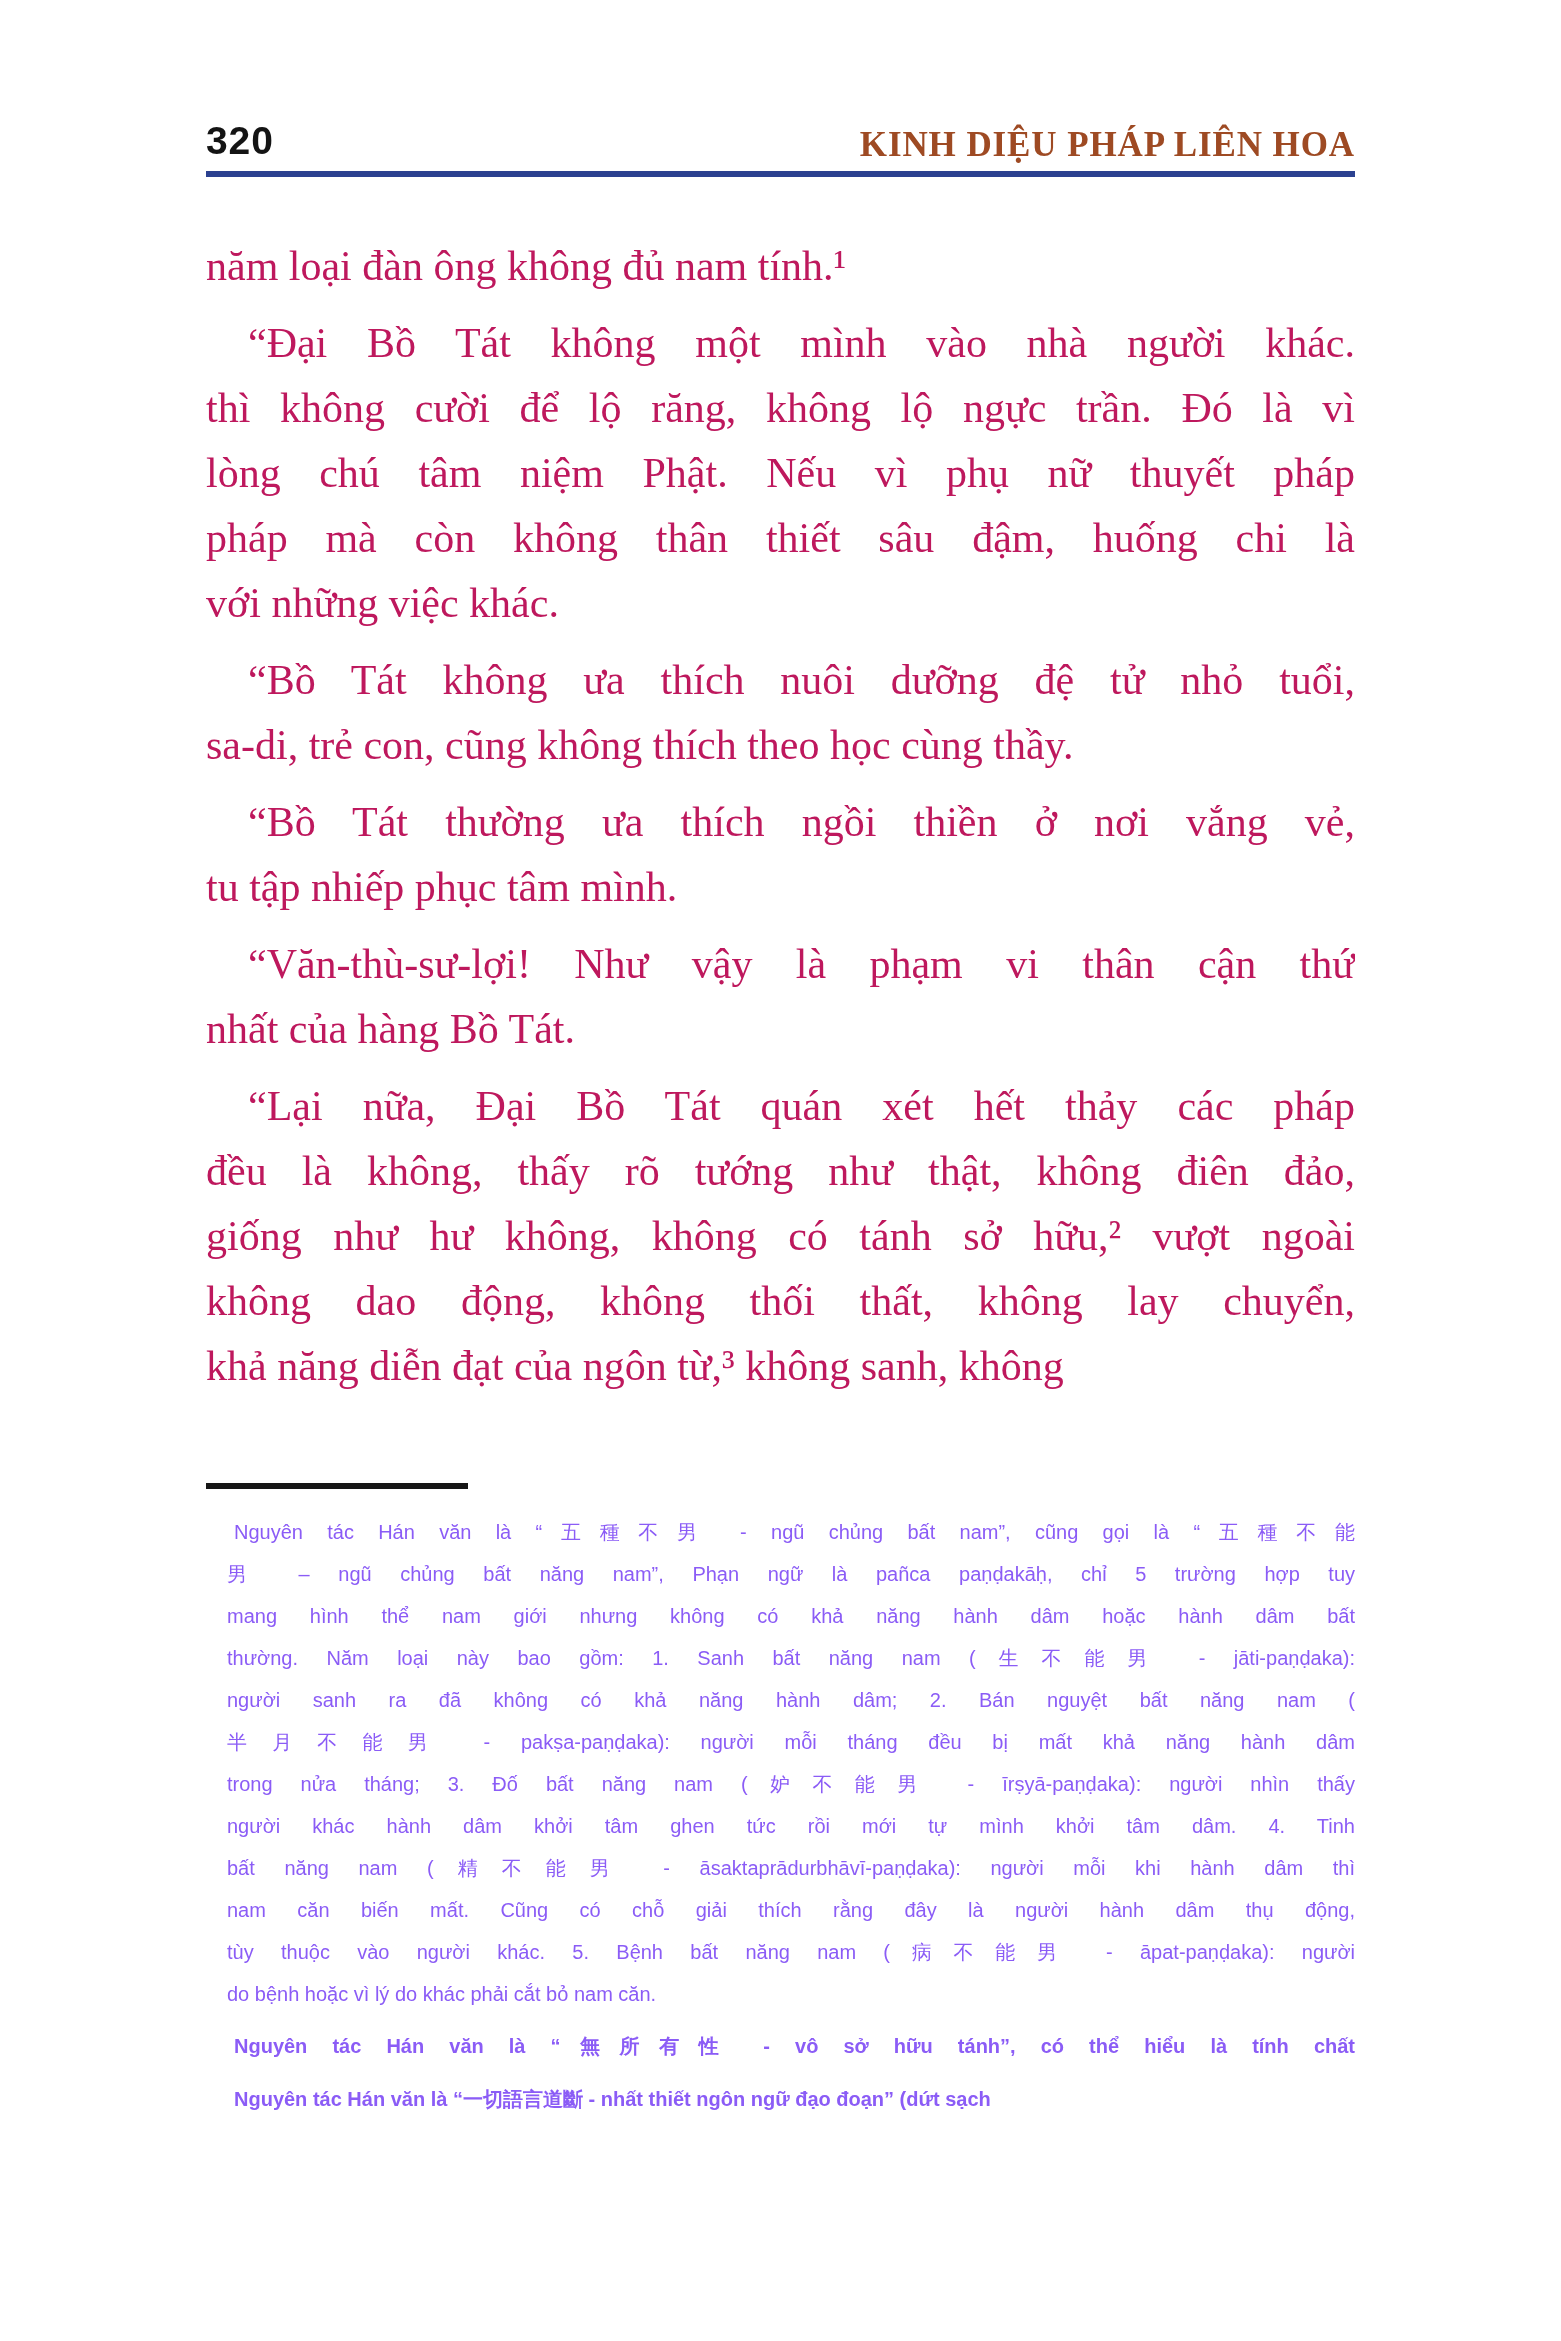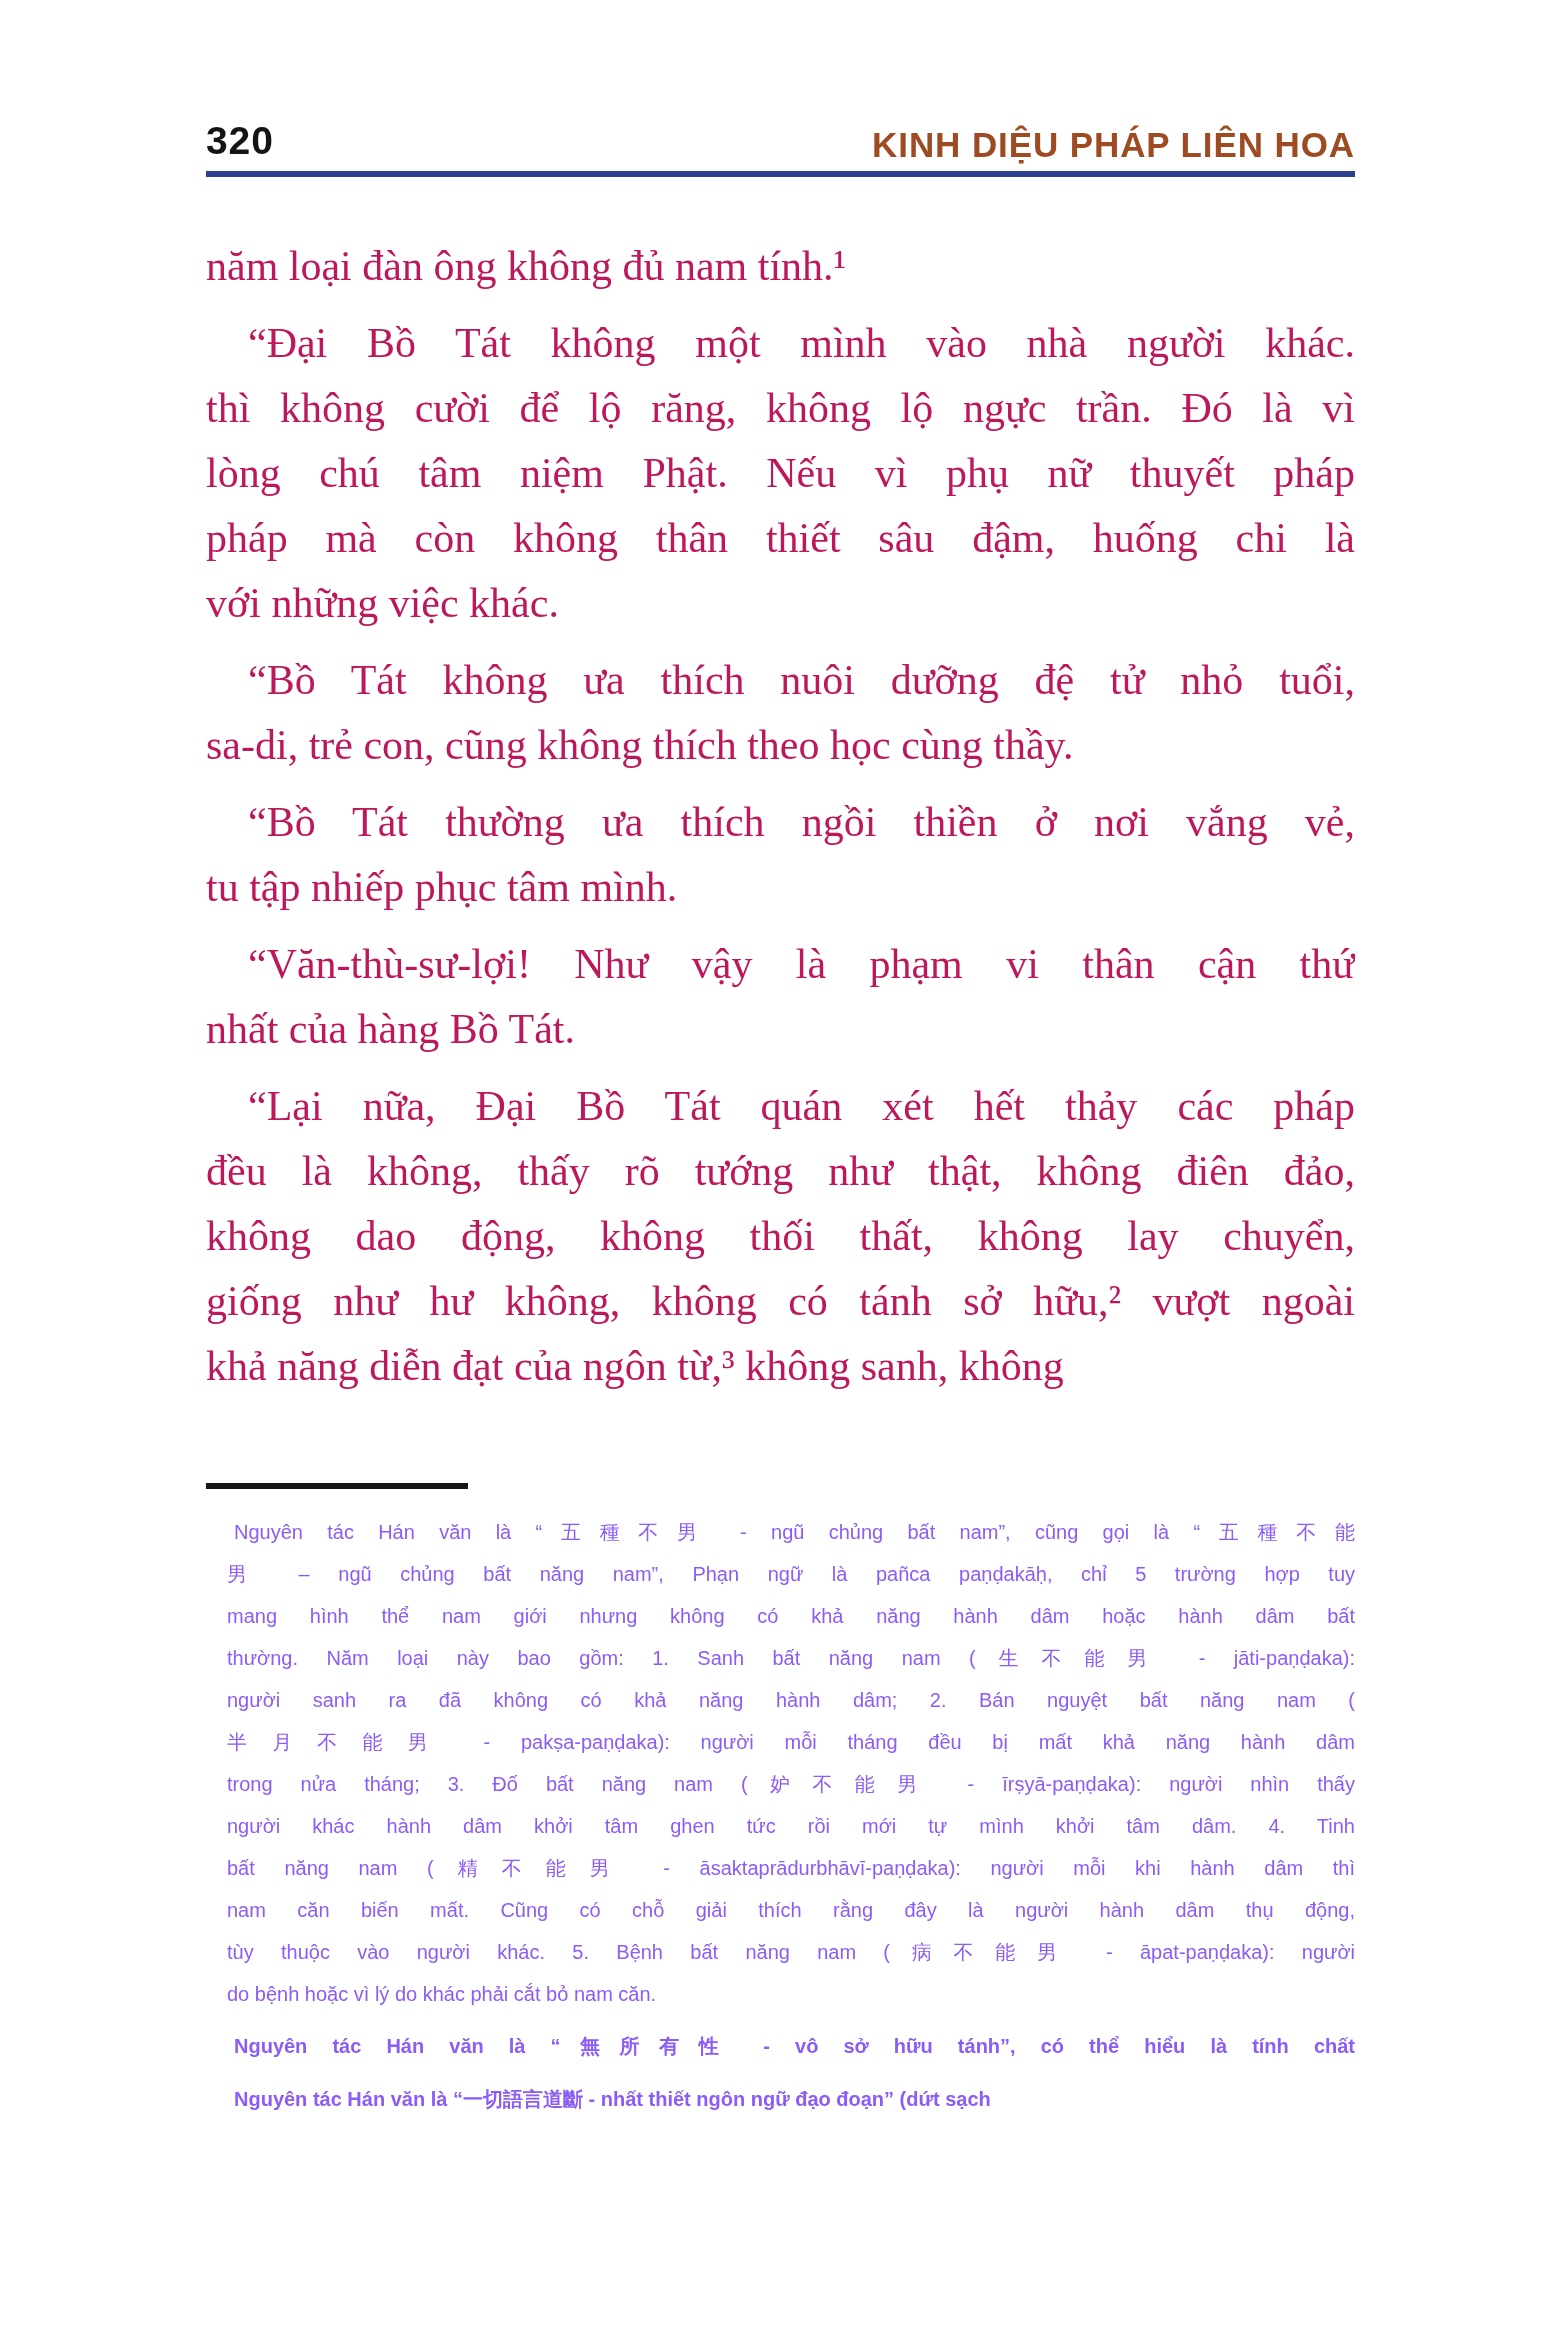--- a/index.html
+++ b/index.html
@@ -12,21 +12,21 @@
   }
   
   .page-num{
     position:absolute;left:206px;top:120px;
     font-family:"Liberation Sans","DejaVu Sans",sans-serif;
     font-weight:bold;font-size:39px;line-height:42px;
     letter-spacing:0.9px;color:#141414;
   }
   .running-title{
     position:absolute;right:206px;top:127px;
-    font-family:Liberation Sans, sans-serif;
+    font-family:Liberation Serif, serif;
     font-weight:bold;font-size:35px;line-height:36px;
     letter-spacing:0.9px;
   }
   .header-rule{
     position:absolute;left:206px;top:171px;
     width:1149px;height:6px;
   }
   
   .body-text{
     position:absolute;left:206px;top:234px;width:1149px;
@@ -93,22 +93,22 @@
         <div class="line first">“Bồ Tát thường ưa thích ngồi thiền ở nơi vắng vẻ,</div>
         <div class="line last">tu tập nhiếp phục tâm mình.</div>
       </div>
       <div class="para indent">
         <div class="line first">“Văn-thù-sư-lợi! Như vậy là phạm vi thân cận thứ</div>
         <div class="line last">nhất của hàng Bồ Tát.</div>
       </div>
       <div class="para indent">
         <div class="line first">“Lại nữa, Đại Bồ Tát quán xét hết thảy các pháp</div>
         <div class="line">đều là không, thấy rõ tướng như thật, không điên đảo,</div>
+        <div class="line">giống như hư không, không có tánh sở hữu,² vượt ngoài</div>
         <div class="line">không dao động, không thối thất, không lay chuyển,</div>
-        <div class="line">giống như hư không, không có tánh sở hữu,² vượt ngoài</div>
         <div class="line last">khả năng diễn đạt của ngôn từ,³ không sanh, không</div>
       </div>
     </main>
 
   <div class="fn-sep"></div>
 
   <section class="footnotes" id="fn-root">
       <div class="footnote">
         <div class="fn-line first"><span>Nguyên tác Hán văn là “五種不男 - ngũ chủng bất nam”, cũng gọi là “五種不能</span></div>
         <div class="fn-line">男 – ngũ chủng bất năng nam”, Phạn ngữ là pañca paṇḍakāḥ, chỉ 5 trường hợp tuy</div>

